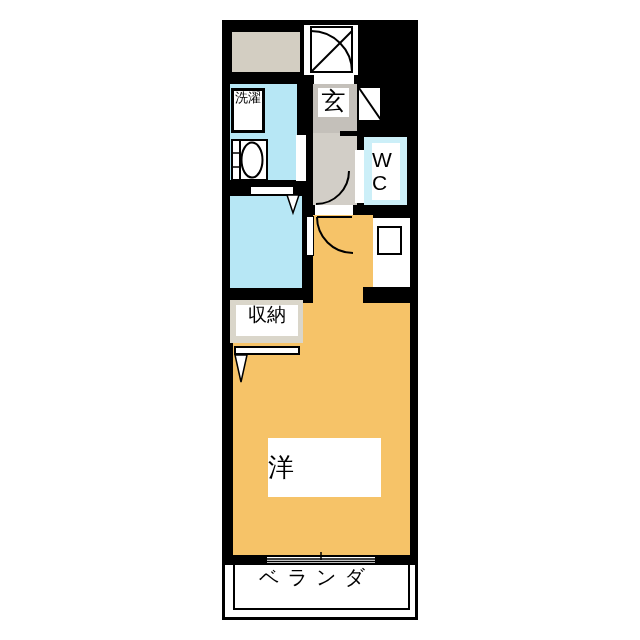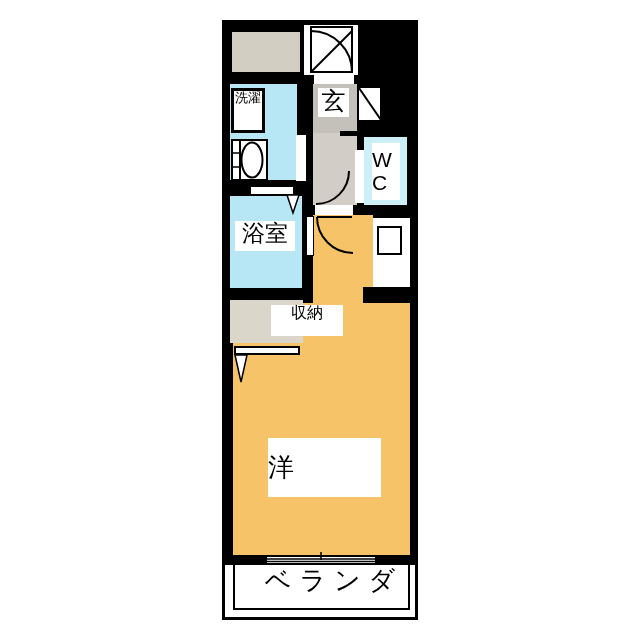--- a/index.html
+++ b/index.html
@@ -49,48 +49,45 @@
 
   <div class="abs white" style="left:355px;top:150px;width:9px;height:53px;"></div>
   <div class="abs" style="left:364px;top:137px;width:43px;height:68px;background:var(--wc);"></div>
   <div class="abs lbl" style="left:372px;top:143px;width:28px;height:57px;font-size:21px;flex-direction:column;">
     <span>W</span>
     <span>C</span>
   </div>
 
   <div class="abs white" style="left:250px;top:186px;width:44px;height:9px;border:1.5px solid #000;"></div>
   <div class="abs" style="left:230px;top:196px;width:72px;height:92px;background:var(--wet-area);"></div>
-  <div class="abs lbl" style="left:235px;top:221px;width:60px;height:30px;font-size:23px;">
-    <span>浴室</span>
-  </div>
 
   <div class="abs" style="left:313px;top:215px;width:60px;height:88px;background:var(--main-room);"></div>
   <div class="abs" style="left:233px;top:303px;width:177px;height:252px;background:var(--main-room);"></div>
 
   <div class="abs" style="left:230px;top:300px;width:73px;height:43px;background:var(--closet);"></div>
-  <div class="abs lbl" style="left:236px;top:305px;width:72px;height:31px;font-size:16px;margin-left:35px;">
+  <div class="abs lbl" style="left:236px;top:305px;width:62px;height:31px;font-size:19px;">
     <span>収納</span>
   </div>
   <div class="abs white" style="left:234px;top:346px;width:66px;height:9px;border:2px solid #000;"></div>
 
   <div class="abs white" style="left:373px;top:218px;width:37px;height:69px;"></div>
   <div class="abs white" style="left:377px;top:226px;width:25px;height:29px;border:2px solid #000;"></div>
   <div class="abs wall" style="left:363px;top:287px;width:47px;height:16px;"></div>
 
   <div class="abs white" style="left:306px;top:216px;width:8px;height:40px;border:1.5px solid #000;"></div>
 
   <div class="abs lbl" style="left:268px;top:438px;width:113px;height:59px;font-size:26px;flex-direction:column;">
     <span>洋</span>
   </div>
 
   <div class="abs white" style="left:267px;top:555px;width:108px;height:10px;border-top:2px solid #000;border-bottom:2px solid #000;"></div>
 
   <div class="abs white" style="left:222px;top:565px;width:196px;height:55px;border:3px solid #000;border-top:none;"></div>
   <div class="abs" style="left:233px;top:565px;width:177px;height:45px;border:2px solid #000;border-top:none;background:#fff;"></div>
-  <div class="abs lbl" style="left:254px;top:567px;width:160px;height:34px;font-size:26px;letter-spacing:8px;background:transparent;">
+  <div class="abs lbl" style="left:236px;top:567px;width:160px;height:34px;font-size:20px;letter-spacing:8px;background:transparent;">
     <span>ベランダ</span>
   </div>
 
   <svg class="overlay" viewBox="0 0 640 640">
 
     <g fill="none" stroke="#000" stroke-width="2">
       <rect x="311" y="27" width="41" height="45"></rect>
       <path d="M 311 31 A 41 41 0 0 1 352 72"></path>
       <path d="M 311 72 L 352 31"></path>
     </g>

